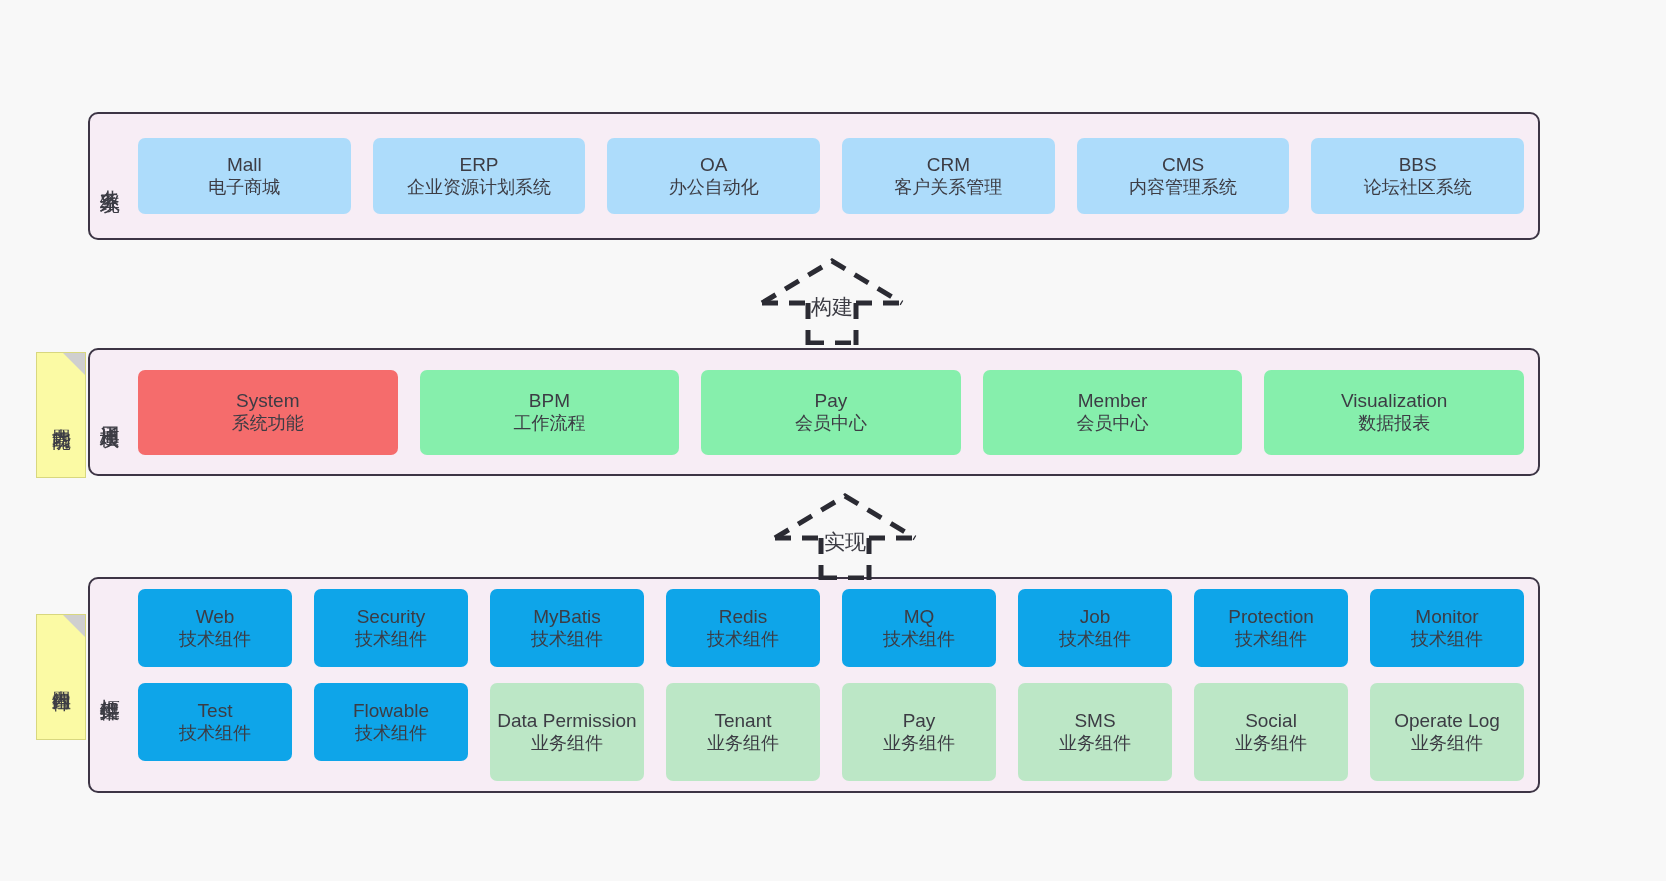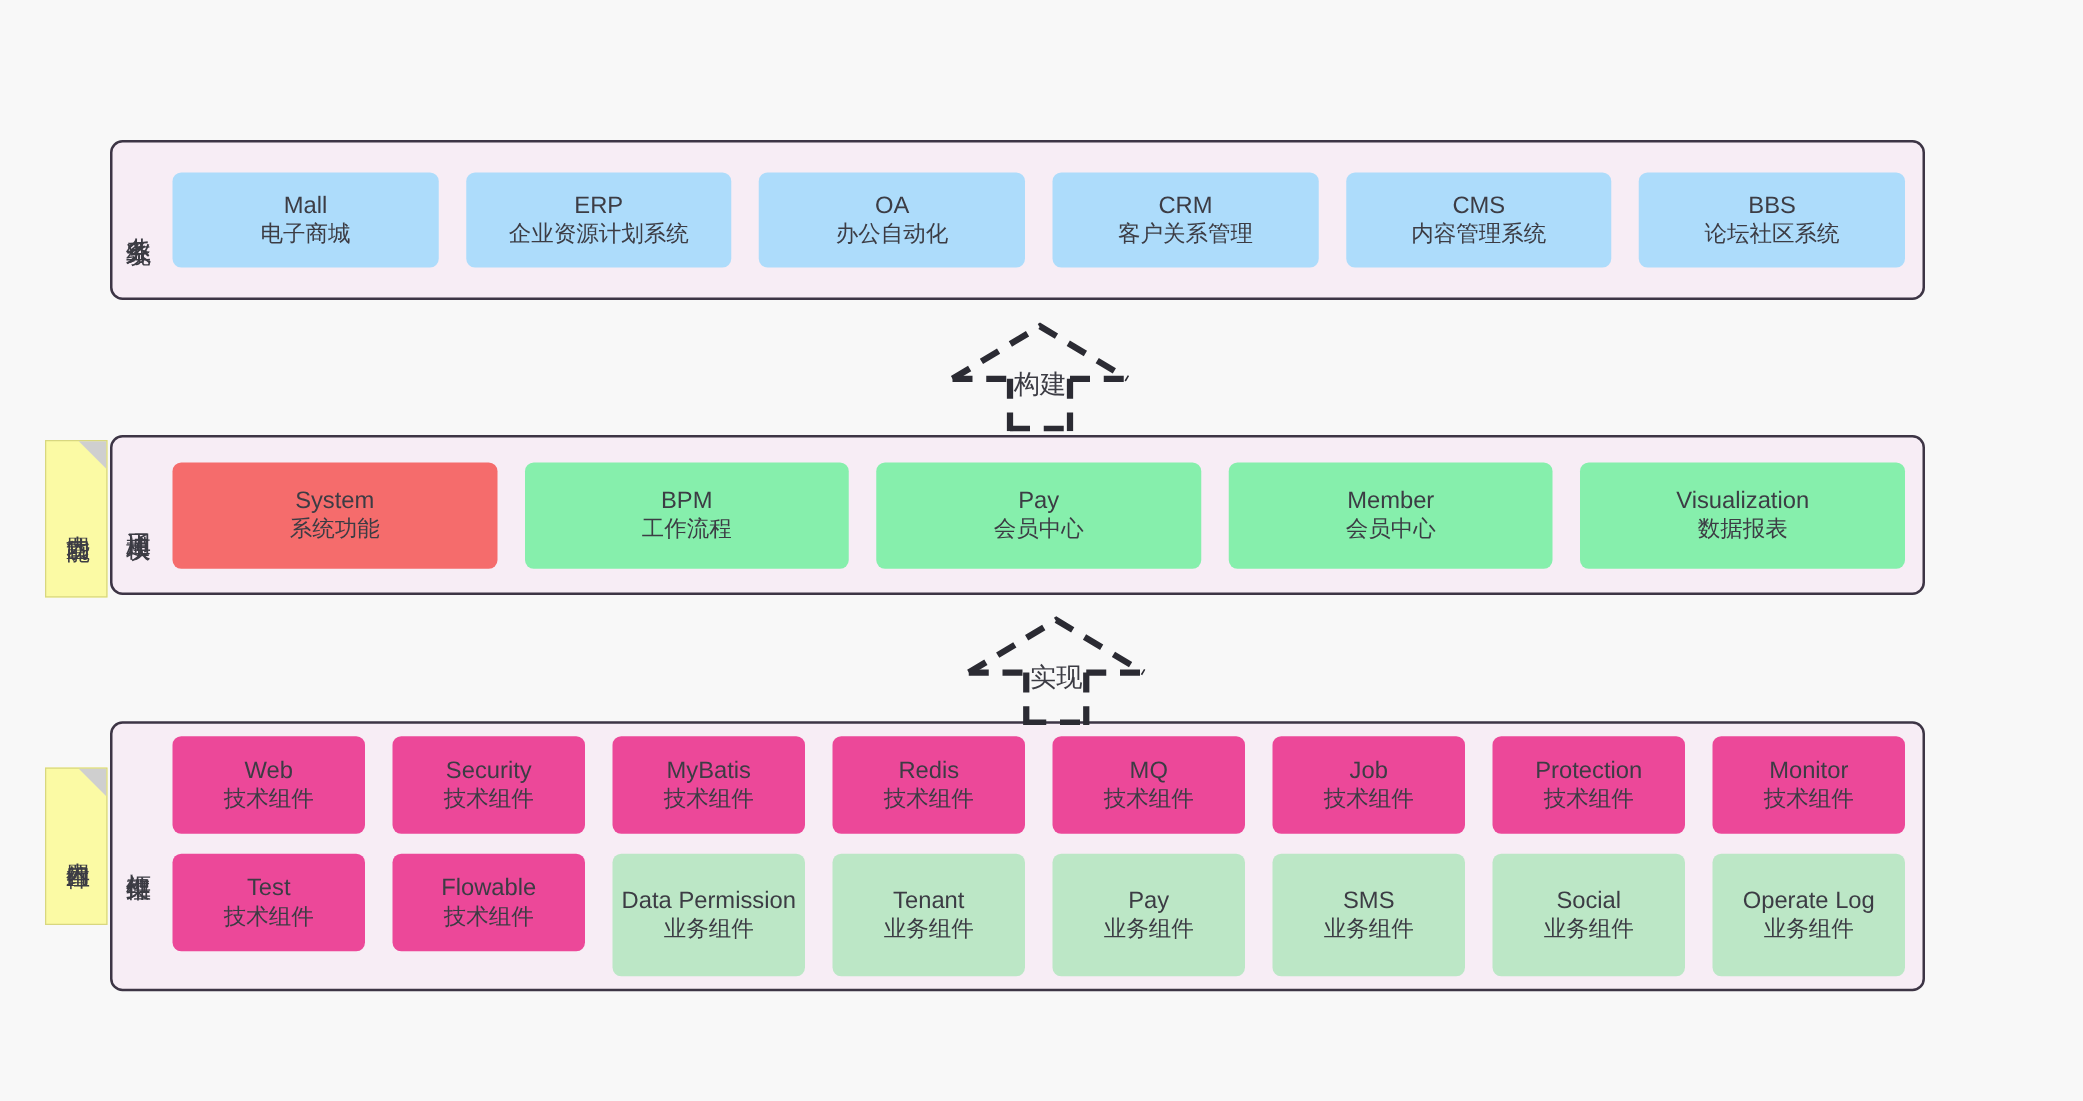--- a/index.html
+++ b/index.html
@@ -79,21 +79,21 @@
     line-height: 1.2;
     padding: 4px 6px;
     user-select: none;
   }
   .node .t1 { font-size: 19px; }
   .node .t2 { font-size: 18px; }
 
   .n-blue      { background: #addcfb; height: 76px; }
   .n-red       { background: #f56c6c; height: 85px; }
   .n-pink      { background: #86efac; height: 85px; }
-  .n-green     { background: #ec4899; height: 78px; }
+  .n-green     { background: #0ea5e9; height: 78px; }
   .n-lgreen    { background: #bce7c6; height: 98px; }
 
   
   .note {
     position: absolute;
     box-sizing: border-box;
     width: 50px;
     background: #fbfaa4;
     border: 1px solid #d8d77f;
     display: flex;

